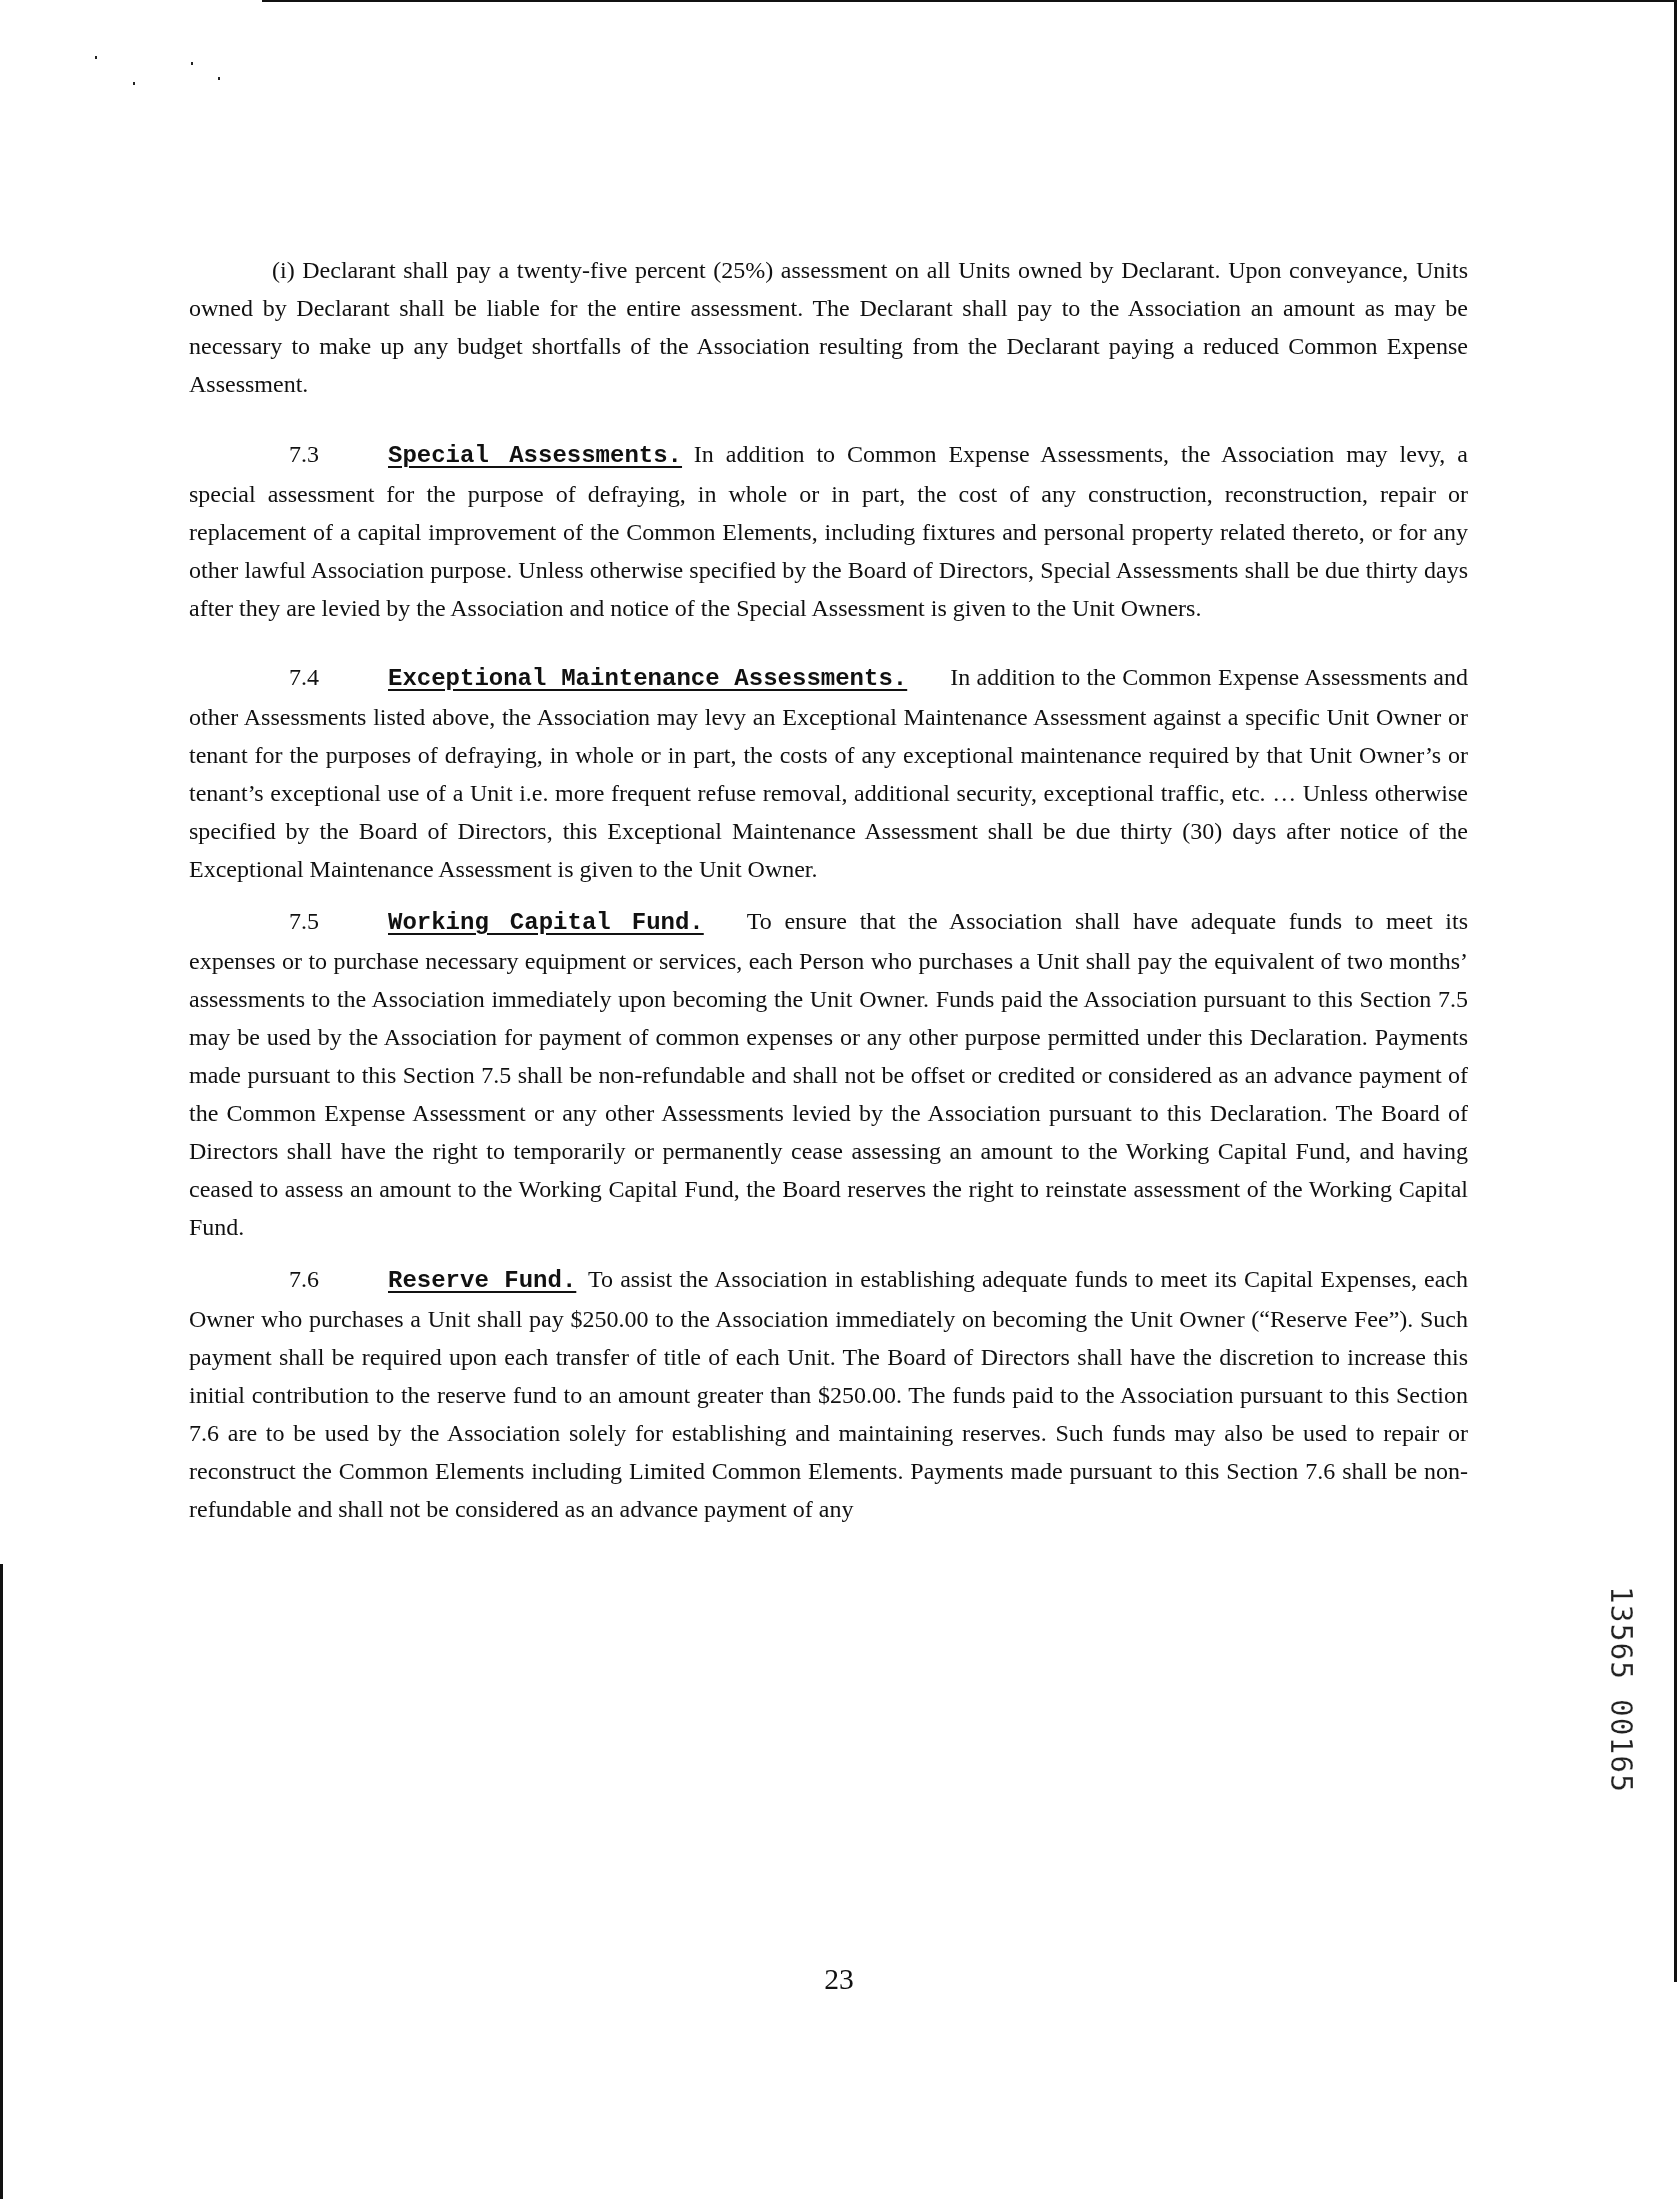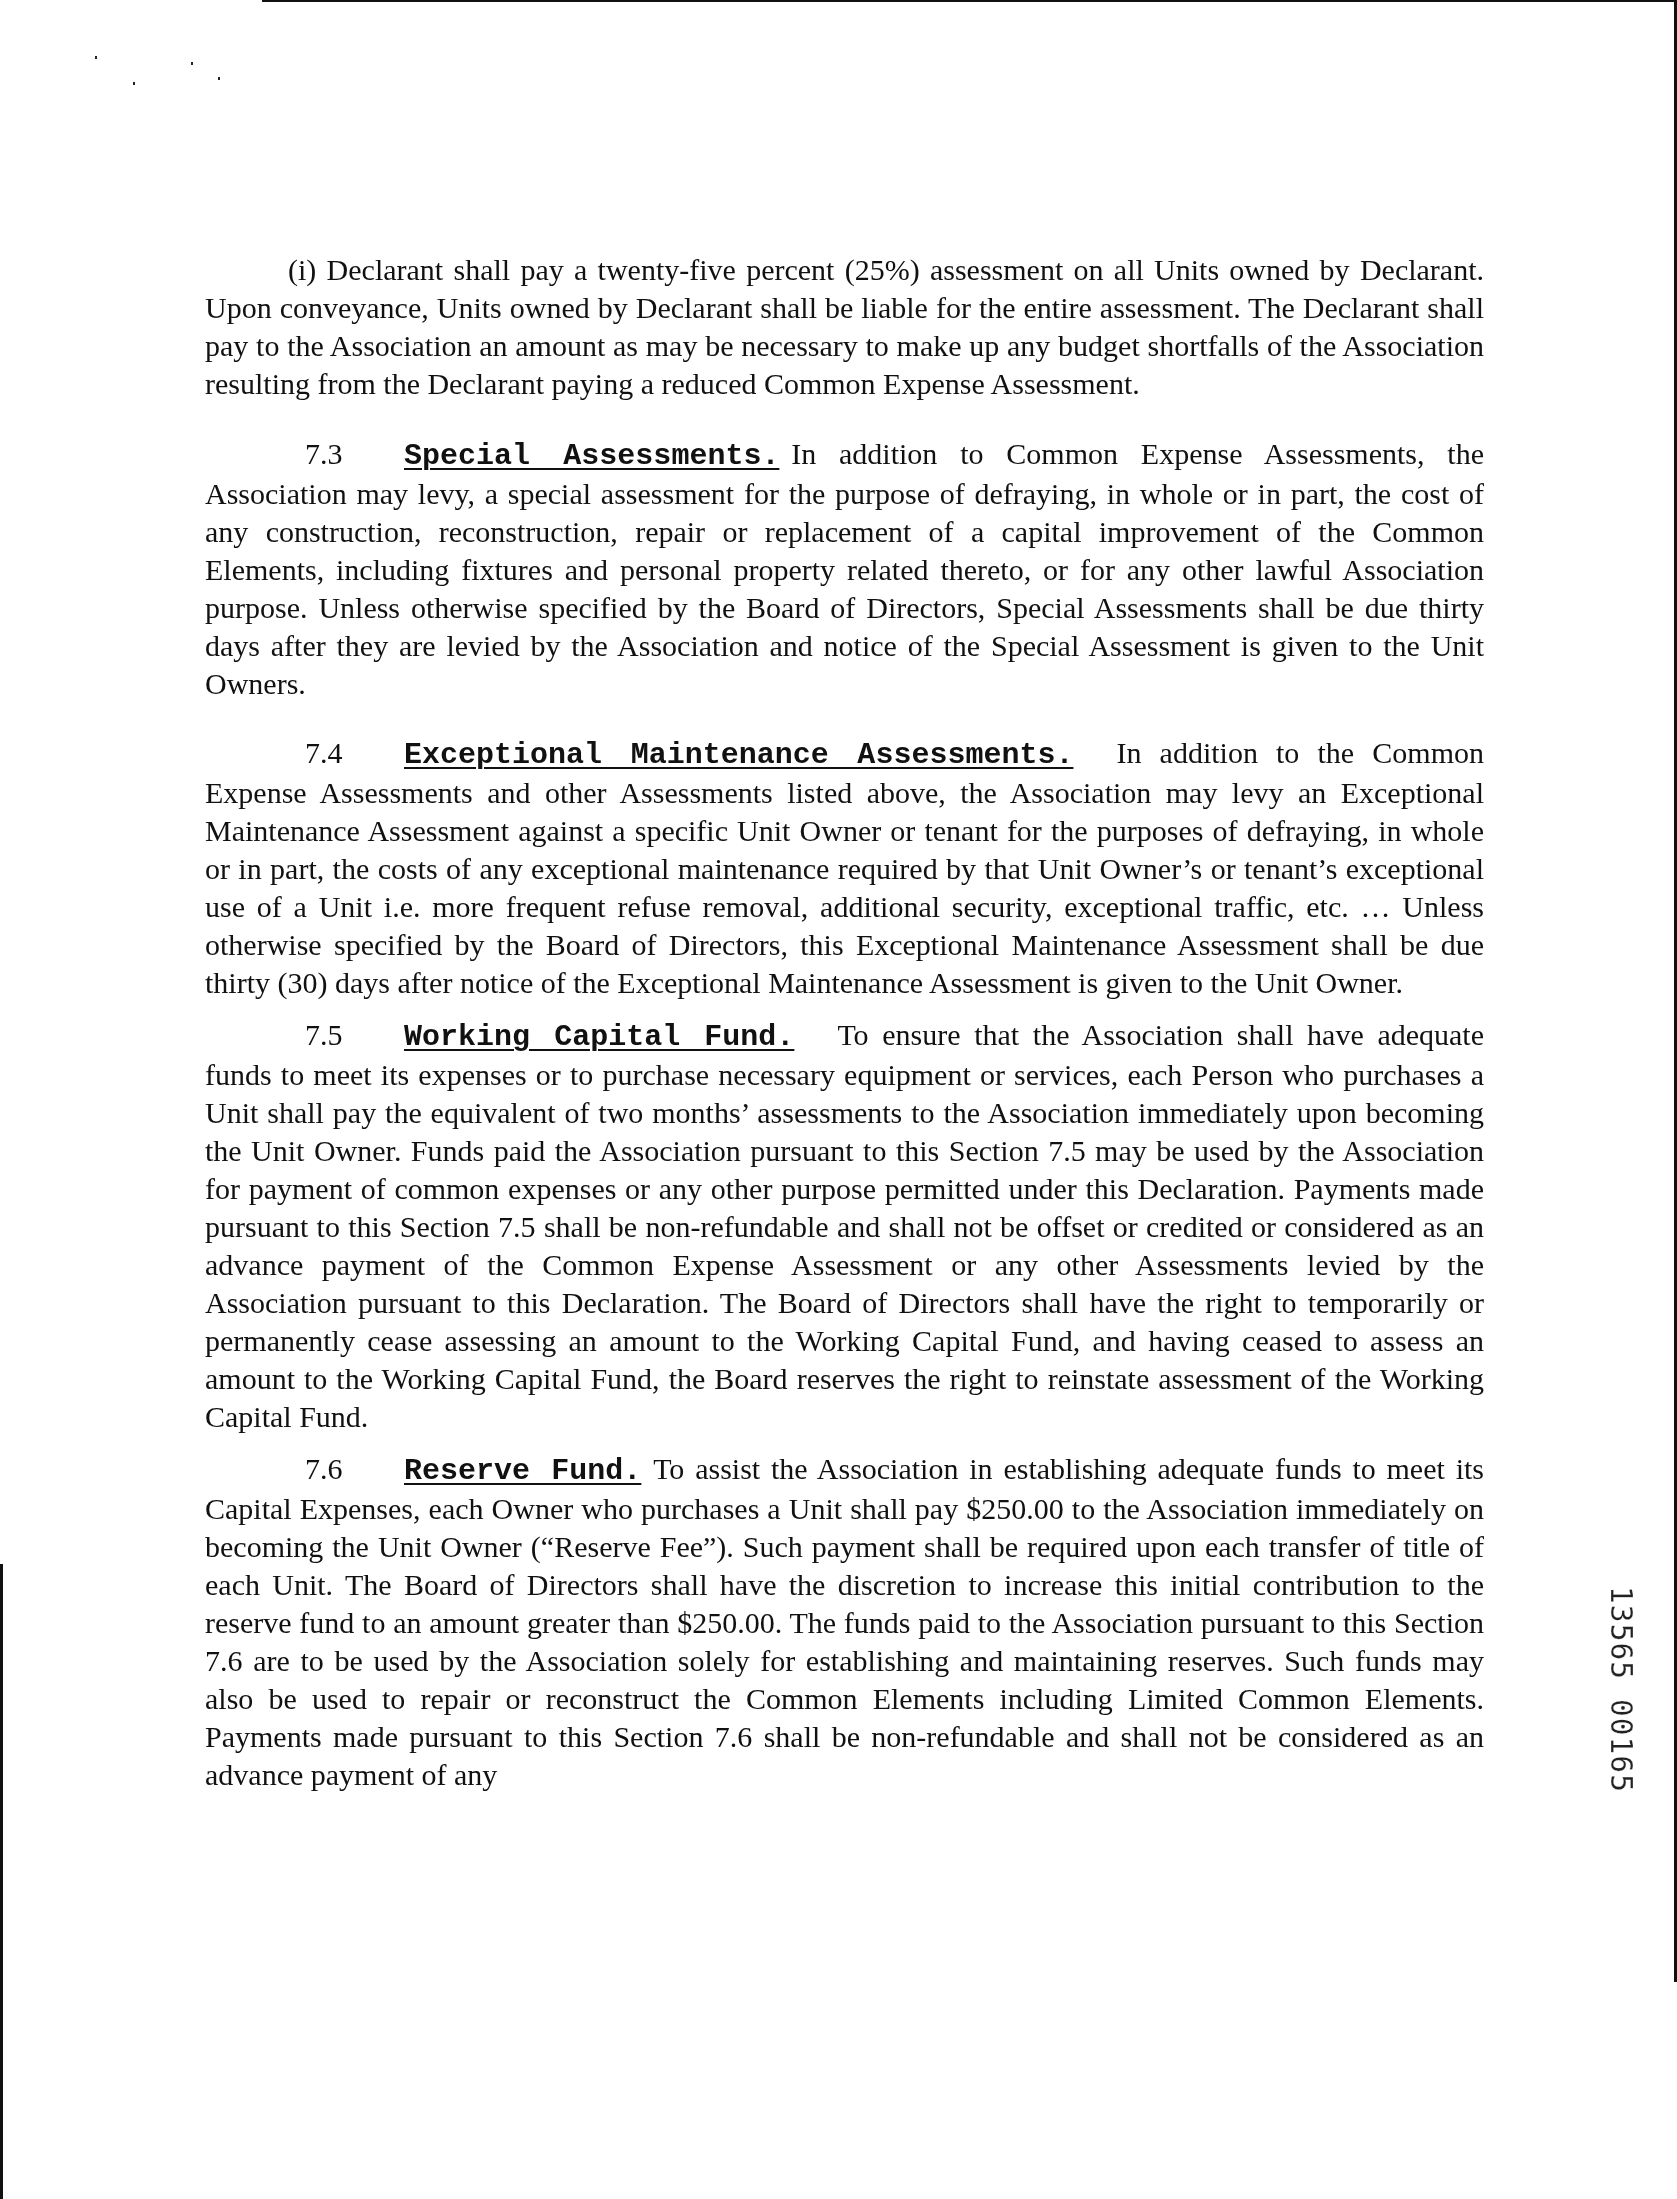--- a/index.html
+++ b/index.html
@@ -3,23 +3,23 @@
 <meta charset="utf-8">
 <style>
   html, body { margin: 0; padding: 0; background: #ffffff; }
   body { width: 1678px; height: 2200px; position: relative; overflow: hidden; }
   .page { position: absolute; left: 0; top: 0; width: 1678px; height: 2200px; background: #fff; }
   .scan-top-line { position: absolute; left: 262px; top: 0; width: 1416px; height: 2px; background: #111; }
   .scan-right-line { position: absolute; left: 1674px; top: 0; width: 3px; height: 1982px; background: #111; }
   .scan-left-line { position: absolute; left: 0; top: 1564px; width: 3px; height: 635px; background: #111; }
   .speck { position: absolute; width: 2px; height: 3px; background: #222; }
   .body-text {
-    position: absolute; left: 205px; top: 251px; width: 1279px;
+    position: absolute; left: 189px; top: 251px; width: 1279px;
     font-family: "Liberation Serif", "DejaVu Serif", serif;
-    font-size: 30px; line-height: 38px; color: #111;
+    font-size: 24px; line-height: 38px; color: #111;
     text-align: justify;
   }
   .subpara { text-indent: 83px; margin: 0 0 31.5px 0; }
   .section { text-indent: 100px; margin: 0 0 31.5px 0; }
   .section.tight { margin-bottom: 13.8px; }
   .sec-num { font-weight: normal; display: inline-block; width: 99px; text-indent: 0; }
   .sec-title { font-weight: bold; text-decoration: underline; text-decoration-thickness: 2px; text-underline-offset: 3.9px; font-family: Liberation Mono, monospace; }
   .gap-sm { display: inline-block; width: 11.8px; }
   .gap-lg { display: inline-block; width: 43px; }
   .page-number {
@@ -50,15 +50,16 @@
 
     <p class="section"><span class="sec-num">7.3</span><span class="sec-title">Special Assessments.</span><span class="gap-sm"></span><span>In addition to Common Expense Assessments, the Association may levy, a special assessment for the purpose of defraying, in whole or in part, the cost of any construction, reconstruction, repair or replacement of a capital improvement of the Common Elements, including fixtures and personal property related thereto, or for any other lawful Association purpose. Unless otherwise specified by the Board of Directors, Special Assessments shall be due thirty days after they are levied by the Association and notice of the Special Assessment is given to the Unit Owners.</span></p>
 
     <p class="section tight"><span class="sec-num">7.4</span><span class="sec-title">Exceptional Maintenance Assessments.</span><span class="gap-lg"></span><span>In addition to the Common Expense Assessments and other Assessments listed above, the Association may levy an Exceptional Maintenance Assessment against a specific Unit Owner or tenant for the purposes of defraying, in whole or in part, the costs of any exceptional maintenance required by that Unit Owner’s or tenant’s exceptional use of a Unit i.e. more frequent refuse removal, additional security, exceptional traffic, etc. … Unless otherwise specified by the Board of Directors, this Exceptional Maintenance Assessment shall be due thirty (30) days after notice of the Exceptional Maintenance Assessment is given to the Unit Owner.</span></p>
 
     <p class="section tight"><span class="sec-num">7.5</span><span class="sec-title">Working Capital Fund.</span><span class="gap-lg"></span><span>To ensure that the Association shall have adequate funds to meet its expenses or to purchase necessary equipment or services, each Person who purchases a Unit shall pay the equivalent of two months’ assessments to the Association immediately upon becoming the Unit Owner. Funds paid the Association pursuant to this Section 7.5 may be used by the Association for payment of common expenses or any other purpose permitted under this Declaration. Payments made pursuant to this Section 7.5 shall be non-refundable and shall not be offset or credited or considered as an advance payment of the Common Expense Assessment or any other Assessments levied by the Association pursuant to this Declaration. The Board of Directors shall have the right to temporarily or permanently cease assessing an amount to the Working Capital Fund, and having ceased to assess an amount to the Working Capital Fund, the Board reserves the right to reinstate assessment of the Working Capital Fund.</span></p>
 
     <p class="section"><span class="sec-num">7.6</span><span class="sec-title">Reserve Fund.</span><span class="gap-sm"></span><span>To assist the Association in establishing adequate funds to meet its Capital Expenses, each Owner who purchases a Unit shall pay $250.00 to the Association immediately on becoming the Unit Owner (“Reserve Fee”). Such payment shall be required upon each transfer of title of each Unit. The Board of Directors shall have the discretion to increase this initial contribution to the reserve fund to an amount greater than $250.00. The funds paid to the Association pursuant to this Section 7.6 are to be used by the Association solely for establishing and maintaining reserves. Such funds may also be used to repair or reconstruct the Common Elements including Limited Common Elements. Payments made pursuant to this Section 7.6 shall be non-refundable and shall not be considered as an advance payment of any</span></p>
   </div>
 
+  <div class="page-number">23</div>
   <div class="bates-stamp">13565 00165</div>
 </div>
 
 
 </body></html>

